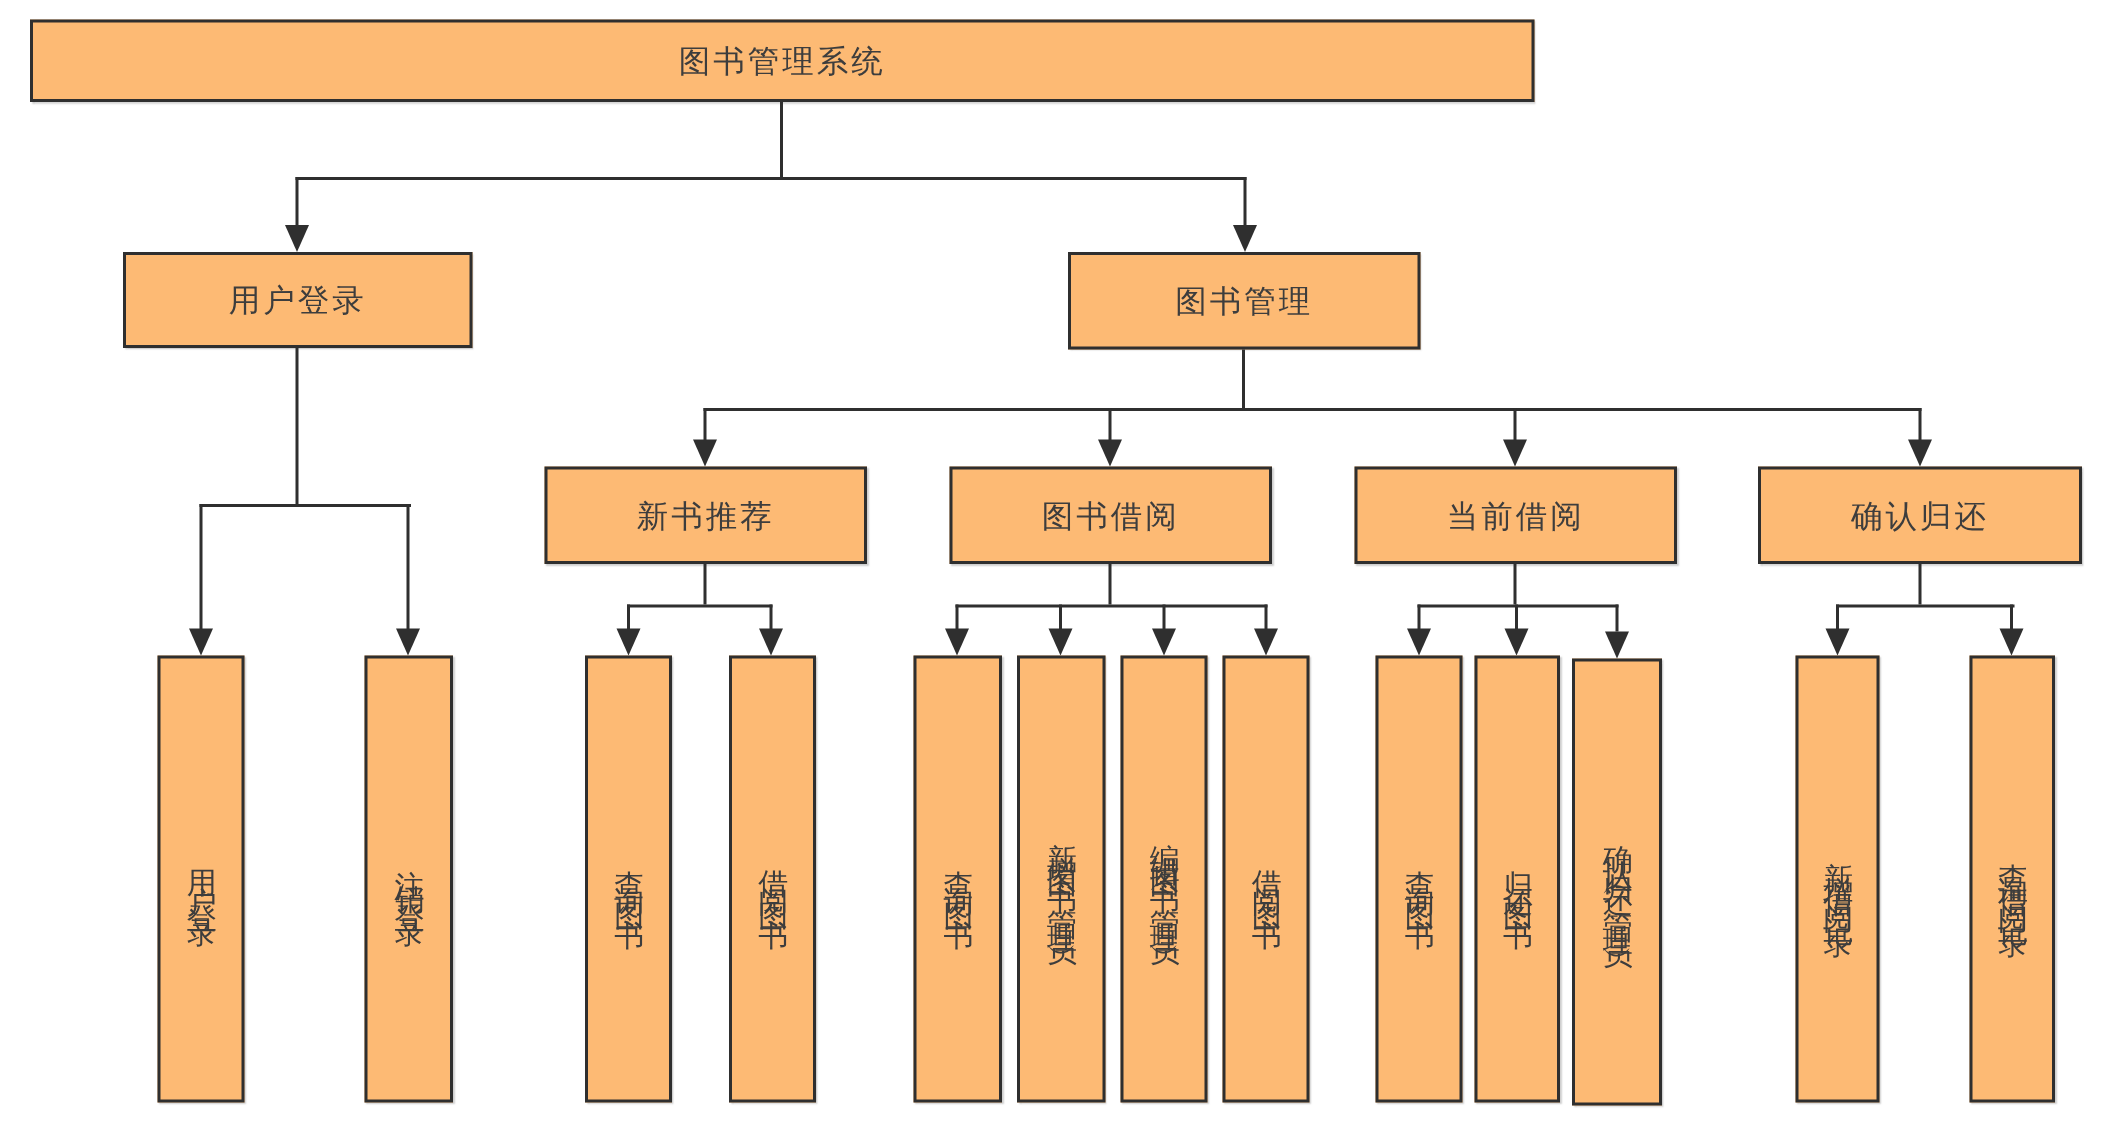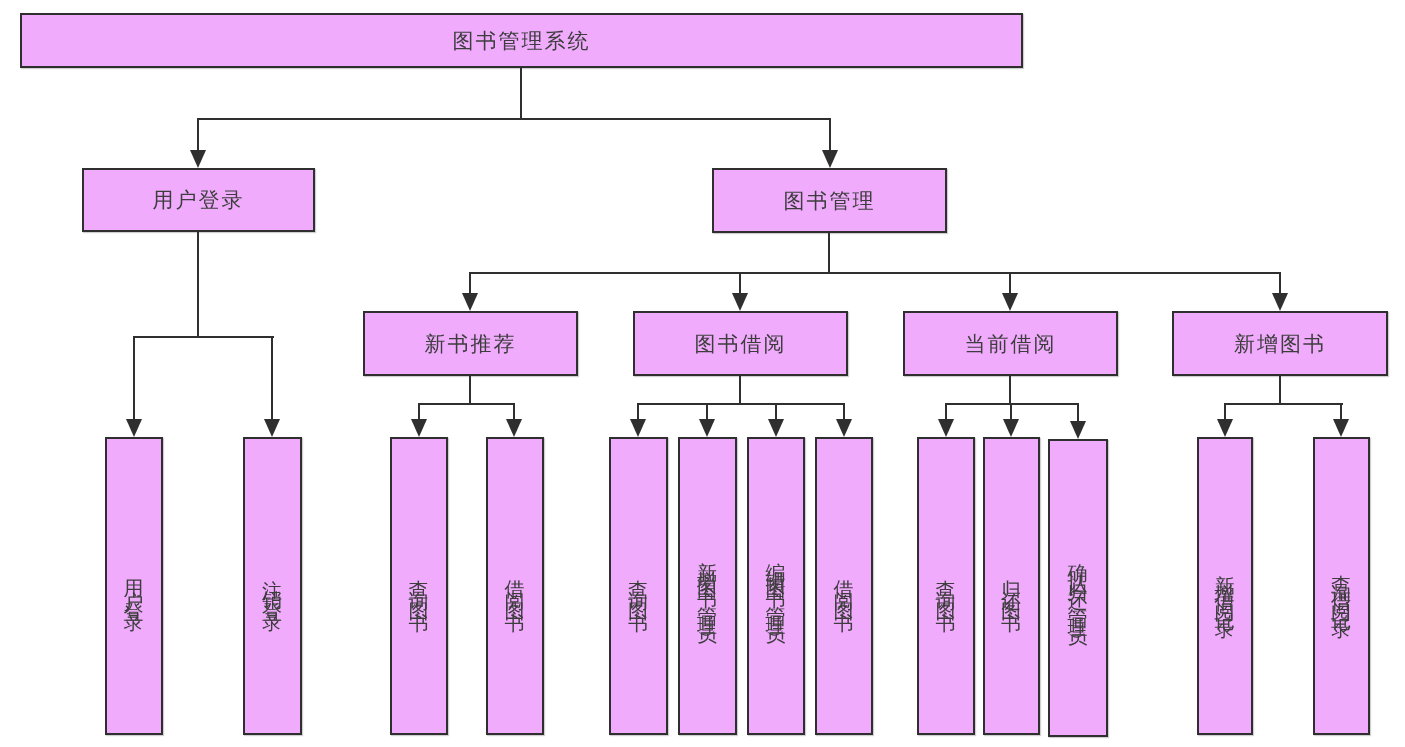--- a/index.html
+++ b/index.html
@@ -8,21 +8,21 @@
     position: relative;
     background: #ffffff;
     font-family: "Liberation Sans", "DejaVu Sans", sans-serif;
     overflow: hidden;
   }
   .canvas { position: absolute; left: 0; top: 0; width: 1405px; height: 747px; }
 
   
   .node {
     position: absolute;
-    background: #f0abfc;
+    background: #fdba74;
     border: 2px solid #2f2f2f;
     display: flex;
     align-items: center;
     justify-content: center;
     box-shadow: 1px 1px 1px rgba(120,120,120,0.35);
   }
   .node-h .label-h {
     font-size: 21px;
     color: #3d3d3d;
     letter-spacing: 2px;
@@ -81,21 +81,21 @@
   <div class="node node-h" style="left:712px;top:168px;width:235px;height:65px">
     <span class="label-h">图书管理</span>
   </div>
   <div class="node node-h" style="left:903px;top:311px;width:215px;height:65px">
     <span class="label-h">当前借阅</span>
   </div>
   <div class="node node-h" style="left:633px;top:311px;width:215px;height:65px">
     <span class="label-h">图书借阅</span>
   </div>
   <div class="node node-h" style="left:1172px;top:311px;width:216px;height:65px">
-    <span class="label-h">新增图书</span>
+    <span class="label-h">确认归还</span>
   </div>
 
   <div class="node node-v" style="left:105px;top:437px;width:58px;height:298px">
     <span class="label-v">用户登录</span>
   </div>
   <div class="node node-v" style="left:243px;top:437px;width:59px;height:298px">
     <span class="label-v">注销登录</span>
   </div>
 
   <div class="node node-v" style="left:390px;top:437px;width:58px;height:298px">

